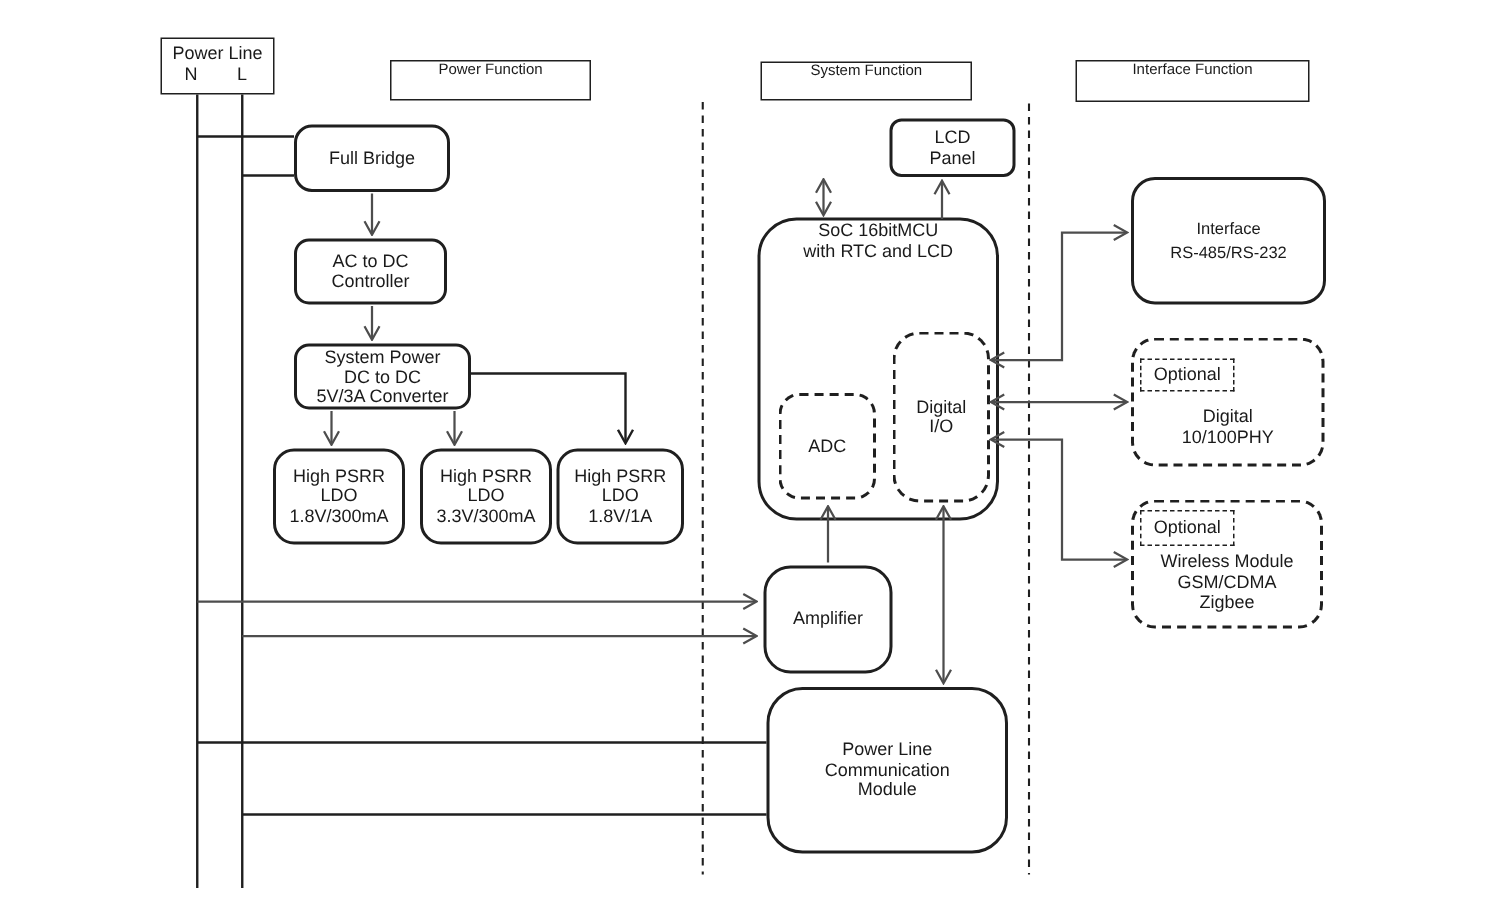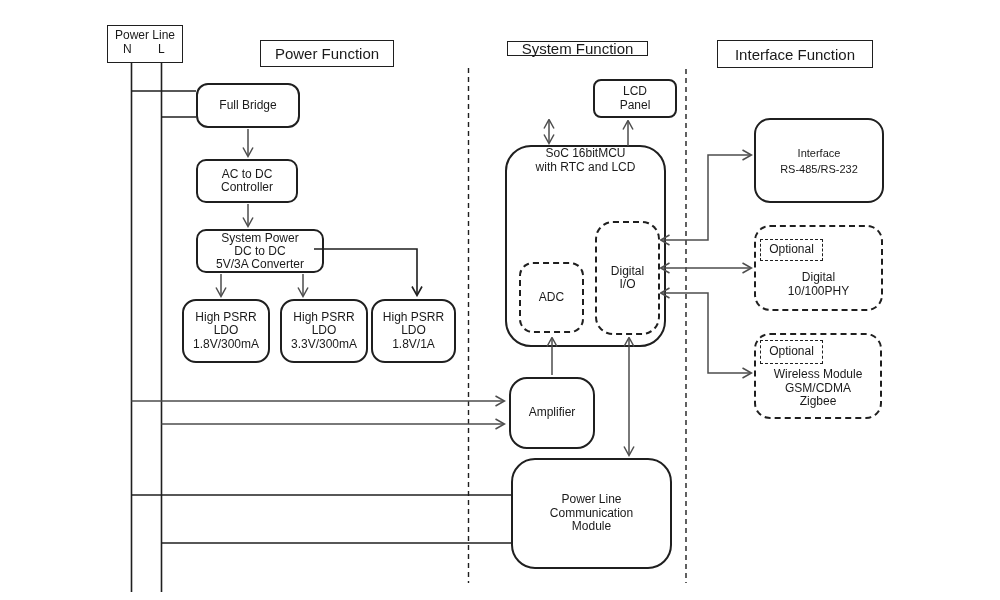--- a/index.html
+++ b/index.html
@@ -8,61 +8,61 @@
     font-family:"Liberation Sans",sans-serif;color:#1a1a1a;
   }
   .box{
     position:absolute;background:#ffffff;border:2px solid #1f1f1f;box-sizing:border-box;
     display:flex;flex-direction:column;justify-content:center;
     text-align:center;font-size:12px;line-height:13.5px;z-index:2;
   }
   .dashedbox{border-style:dashed;}
   .hdr{
     position:absolute;background:#ffffff;border:1.5px solid #1f1f1f;box-sizing:border-box;
-    display:flex;align-items:center;justify-content:center;font-size:15px;z-index:2;
+    display:flex;align-items:flex-start;justify-content:center;font-size:10px;z-index:2;
   }
   .chip{
     position:absolute;border:1.5px dashed #1f1f1f;box-sizing:border-box;background:#fff;
     display:flex;align-items:center;justify-content:center;font-size:12px;
   }
   #connectors{position:absolute;left:0;top:0;z-index:3;pointer-events:none;}
   .wire{stroke:#1f1f1f;stroke-width:1.6;fill:none;}
   .conn{stroke:#4d4d4d;stroke-width:1.5;fill:none;}
   .divider{stroke:#1f1f1f;stroke-width:1.4;fill:none;stroke-dasharray:5 4;}
   .nl{position:absolute;top:17px;font-size:12px;}
 </style>
 </head>
 <body>
 
 <div id="stage">
 
   <div class="hdr" style="left:260px;top:40px;width:134px;height:27px;">
     <span>Power Function</span>
   </div>
-  <div class="hdr" style="left:507px;top:41px;width:141px;height:15px;">
+  <div class="hdr" style="left:507px;top:41px;width:141px;height:26px;">
     <span>System Function</span>
   </div>
   <div class="hdr" style="left:717px;top:40px;width:156px;height:28px;">
     <span>Interface Function</span>
   </div>
 
   <div class="box" style="left:107px;top:25px;width:76px;height:38px;justify-content:flex-start;padding-top:3px;border-width:1.6px;">
     <span>Power Line</span>
     <span class="nl" style="left:15px;">N</span>
     <span class="nl" style="left:50px;">L</span>
   </div>
 
   <div class="box" style="left:196px;top:159px;width:102px;height:44px;border-radius:10px;">
     <span>AC to DC</span>
     <span>Controller</span>
   </div>
   <div class="box" style="left:196px;top:83px;width:104px;height:45px;border-radius:12px;">
     <span>Full Bridge</span>
   </div>
-  <div class="box" style="left:196px;top:229px;width:128px;height:44px;border-radius:10px;line-height:13px;">
+  <div class="box" style="left:196px;top:229px;width:118px;height:44px;border-radius:10px;line-height:13px;">
     <span>System Power</span>
     <span>DC to DC</span>
     <span>5V/3A Converter</span>
   </div>
   <div class="box" style="left:182px;top:299px;width:88px;height:64px;border-radius:14px;">
     <span>High PSRR</span>
     <span>LDO</span>
     <span>1.8V/300mA</span>
   </div>
   <div class="box" style="left:280px;top:299px;width:88px;height:64px;border-radius:14px;">

